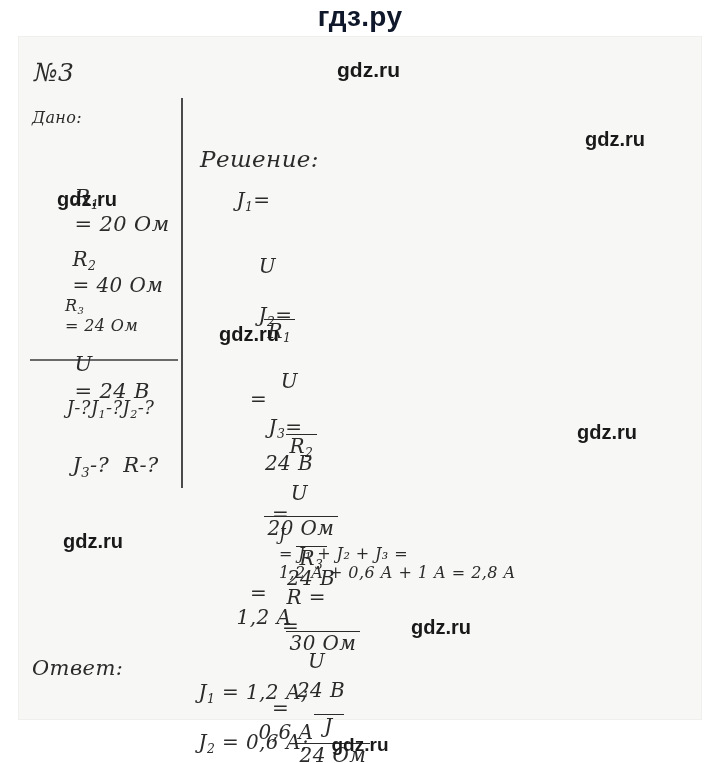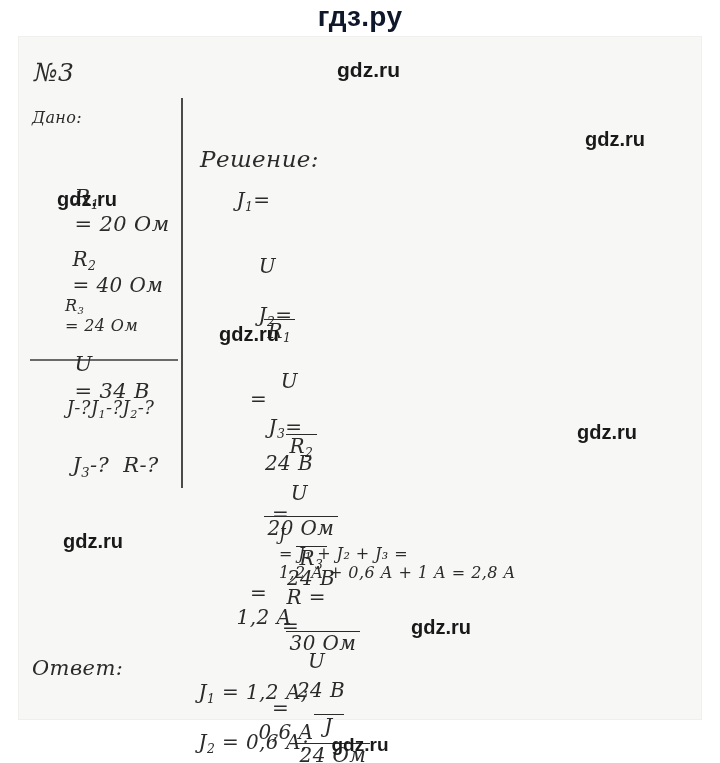--- a/index.html
+++ b/index.html
@@ -130,21 +130,21 @@
       <span>= 40 Ом</span>
     </div>
 
     <div class="hand" style="left:14px; top:241px; font-size:16px;">
       <span>R</span><span class="sub">3</span>
       <span>= 24 Ом</span>
     </div>
 
     <div class="hand" style="left:14px; top:292px; font-size:21px;">
       <span>U</span><span class="sub"></span>
-      <span>= 34 В</span>
+      <span>= 24 В</span>
     </div>
 
     <div class="hand" style="left:12px; top:340px; font-size:18px;text-align:right;">
       <span>J-?</span><span>J</span><span class="sub">1</span><span>-?</span><span>J</span><span class="sub">2</span><span>-?</span>
     </div>
 
     <div class="hand" style="left:12px; top:393px; font-size:21px;">
       <span>J</span><span class="sub">3</span><span>-?</span><span>  </span><span>R-?</span>
     </div>
 

